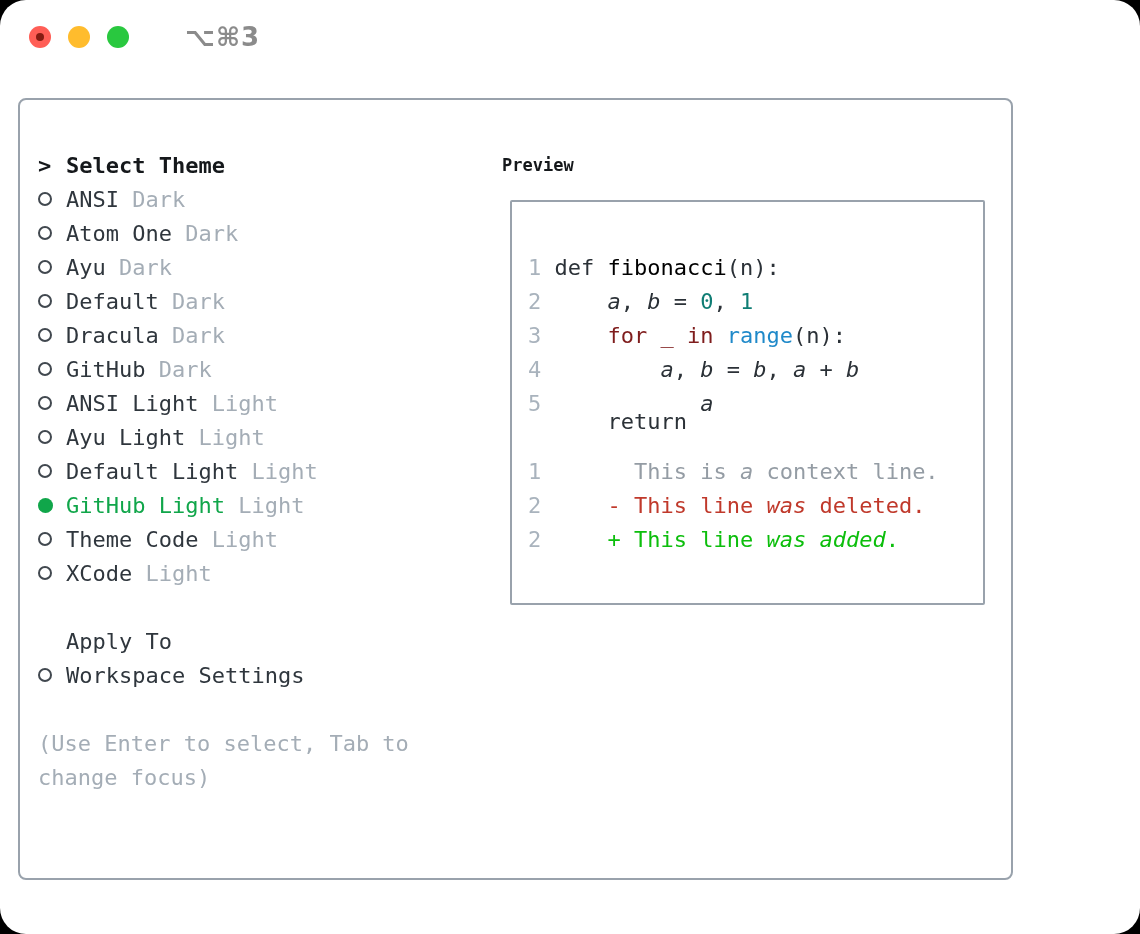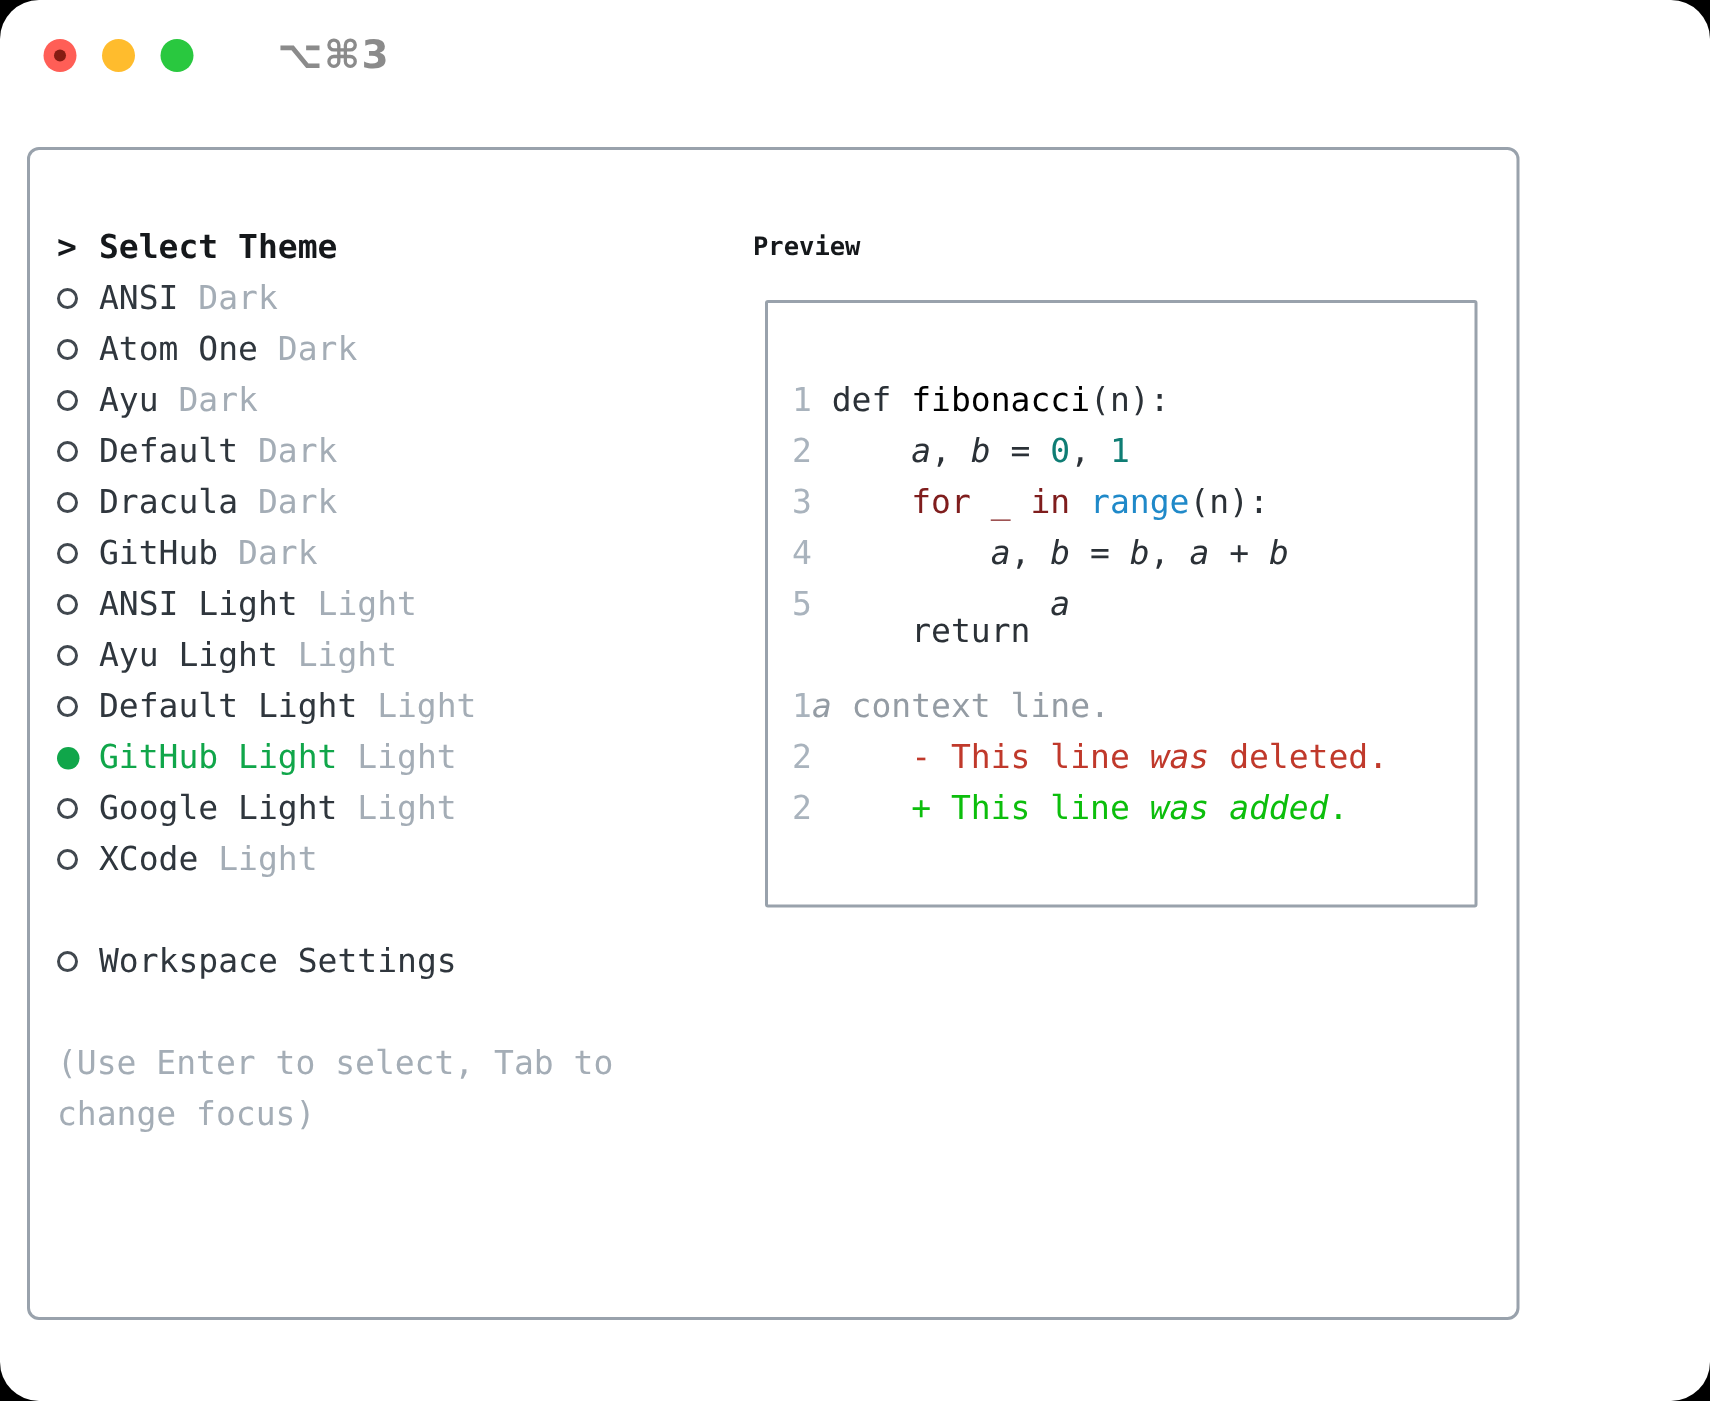--- a/index.html
+++ b/index.html
@@ -72,26 +72,30 @@
           <div class="row"><span class="slot"><span class="bullet"></span></span><span class="item-name">ANSI</span><span class="item-variant">Dark</span></div>
           <div class="row"><span class="slot"><span class="bullet"></span></span><span class="item-name">Atom One</span><span class="item-variant">Dark</span></div>
           <div class="row"><span class="slot"><span class="bullet"></span></span><span class="item-name">Ayu</span><span class="item-variant">Dark</span></div>
           <div class="row"><span class="slot"><span class="bullet"></span></span><span class="item-name">Default</span><span class="item-variant">Dark</span></div>
           <div class="row"><span class="slot"><span class="bullet"></span></span><span class="item-name">Dracula</span><span class="item-variant">Dark</span></div>
           <div class="row"><span class="slot"><span class="bullet"></span></span><span class="item-name">GitHub</span><span class="item-variant">Dark</span></div>
           <div class="row"><span class="slot"><span class="bullet"></span></span><span class="item-name">ANSI Light</span><span class="item-variant">Light</span></div>
           <div class="row"><span class="slot"><span class="bullet"></span></span><span class="item-name">Ayu Light</span><span class="item-variant">Light</span></div>
           <div class="row"><span class="slot"><span class="bullet"></span></span><span class="item-name">Default Light</span><span class="item-variant">Light</span></div>
           <div class="row"><span class="slot"><span class="bullet sel"></span></span><span class="item-name sel">GitHub Light</span><span class="item-variant">Light</span></div>
-          <div class="row"><span class="slot"><span class="bullet"></span></span><span class="item-name">Google Light</span><span class="item-variant">Light</span></div>
+          <div class="row"><span class="slot"><span class="bullet"></span></span><span class="item-name">Theme Code</span><span class="item-variant">Light</span></div>
           <div class="row"><span class="slot"><span class="bullet"></span></span><span class="item-name">XCode</span><span class="item-variant">Light</span></div>
         </div>
 
       <div class="row"></div>
 
+      <div class="row">
+        <span class="slot"></span>
+        <span class="apply-label">Apply To</span>
+      </div>
 
       <div id="apply-list">
           <div class="row"><span class="slot"><span class="bullet"></span></span><span class="item-name">Workspace Settings</span></div>
         </div>
 
       <div class="row"></div>
 
       <div class="row help"><span>(Use Enter to select, Tab to</span></div>
       <div class="row help"><span>change focus)</span></div>
 
@@ -100,20 +104,20 @@
     <div class="preview-title">Preview</div>
 
     <div class="preview-box">
       <div id="preview-lines">
           <div class="code-line"><span class="lnum">1</span><span style="color: rgb(43, 49, 55);"> def </span><span style="color: #000000;">fibonacci</span><span style="color: rgb(43, 49, 55);">(n):</span></div>
           <div class="code-line"><span class="lnum">2</span><span style="color: rgb(43, 49, 55);">     </span><span style="color: rgb(43, 49, 55); font-style: italic;">a</span><span style="color: rgb(43, 49, 55);">, </span><span style="color: rgb(43, 49, 55); font-style: italic;">b</span><span style="color: rgb(43, 49, 55);"> = </span><span style="color: rgb(15, 125, 116);">0</span><span style="color: rgb(43, 49, 55);">, </span><span style="color: rgb(15, 125, 116);">1</span></div>
           <div class="code-line"><span class="lnum">3</span><span style="color: #7f1d1d;">     for _ in </span><span style="color: rgb(31, 137, 201);">range</span><span style="color: rgb(43, 49, 55);">(n):</span></div>
           <div class="code-line"><span class="lnum">4</span><span style="color: rgb(43, 49, 55);">         </span><span style="color: rgb(43, 49, 55); font-style: italic;">a</span><span style="color: rgb(43, 49, 55);">, </span><span style="color: rgb(43, 49, 55); font-style: italic;">b</span><span style="color: rgb(43, 49, 55);"> = </span><span style="color: rgb(43, 49, 55); font-style: italic;">b</span><span style="color: rgb(43, 49, 55);">, </span><span style="color: rgb(43, 49, 55); font-style: italic;">a</span><span style="color: rgb(43, 49, 55);"> + </span><span style="color: rgb(43, 49, 55); font-style: italic;">b</span></div>
           <div class="code-line"><span class="lnum">5</span><span style="color: rgb(43, 49, 55); margin-top: 18px;">     return </span><span style="color: rgb(43, 49, 55); font-style: italic;">a</span></div>
           <div class="code-line"><span class="lnum"></span></div>
-          <div class="code-line"><span class="lnum">1</span><span style="color: rgb(148, 156, 164); font-style: italic;">a</span><span style="color: rgb(148, 156, 164);"> context line.</span></div>
+          <div class="code-line"><span class="lnum">1</span><span style="color: rgb(148, 156, 164);">       This is </span><span style="color: rgb(148, 156, 164); font-style: italic;">a</span><span style="color: rgb(148, 156, 164);"> context line.</span></div>
           <div class="code-line"><span class="lnum">2</span><span style="color: rgb(192, 57, 43);">     - This line </span><span style="color: rgb(192, 57, 43); font-style: italic;">was</span><span style="color: rgb(192, 57, 43);"> deleted.</span></div>
           <div class="code-line"><span class="lnum">2</span><span style="color: rgb(12, 190, 12);">     + This line </span><span style="color: rgb(12, 190, 12); font-style: italic;">was</span><span style="color: rgb(12, 190, 12);"> </span><span style="color: rgb(12, 190, 12); font-style: italic;">added</span><span style="color: rgb(12, 190, 12);">.</span></div>
         </div>
     </div>
   </div>
 
 </div>
 
 </body></html>

